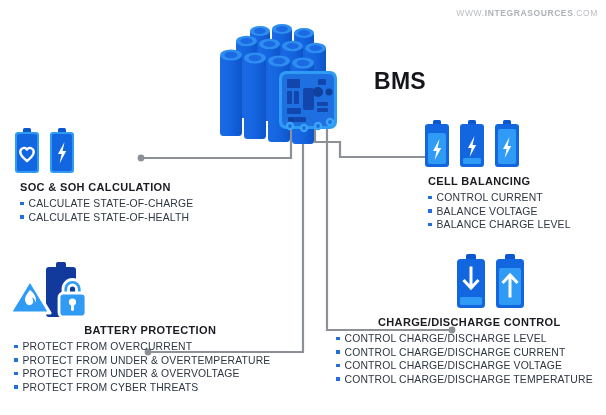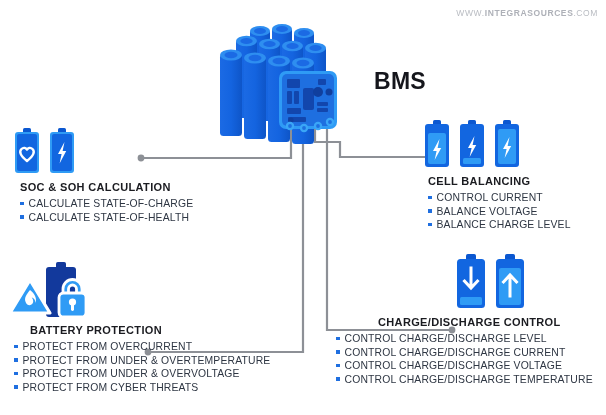--- a/index.html
+++ b/index.html
@@ -51,21 +51,21 @@
   
   #blk-soc   {left:14px; top:128px;}
   #blk-soc   .heading{margin-left:6px;}
   #blk-soc   ul.bullets{margin-left:6px;}
 
   #blk-cell  {left:424px; top:120px;}
   #blk-cell  .heading{margin-left:4px;}
   #blk-cell  ul.bullets{margin-left:4px;}
 
   #blk-prot  {left:8px; top:262px;}
-  #blk-prot  .heading{margin-left:22px;}
+  #blk-prot  .heading{margin-left:22px;text-align:center;}
   #blk-prot  ul.bullets{margin-left:6px;}
 
   #blk-chg   {left:330px; top:254px;}
   #blk-chg   .heading{margin-left:48px;}
   #blk-chg   ul.bullets{margin-left:6px;}
 
   .icon-row{display:flex;align-items:flex-end;gap:9px;}
   .spacer-h{height:7px;}
 </style>
 </head>

